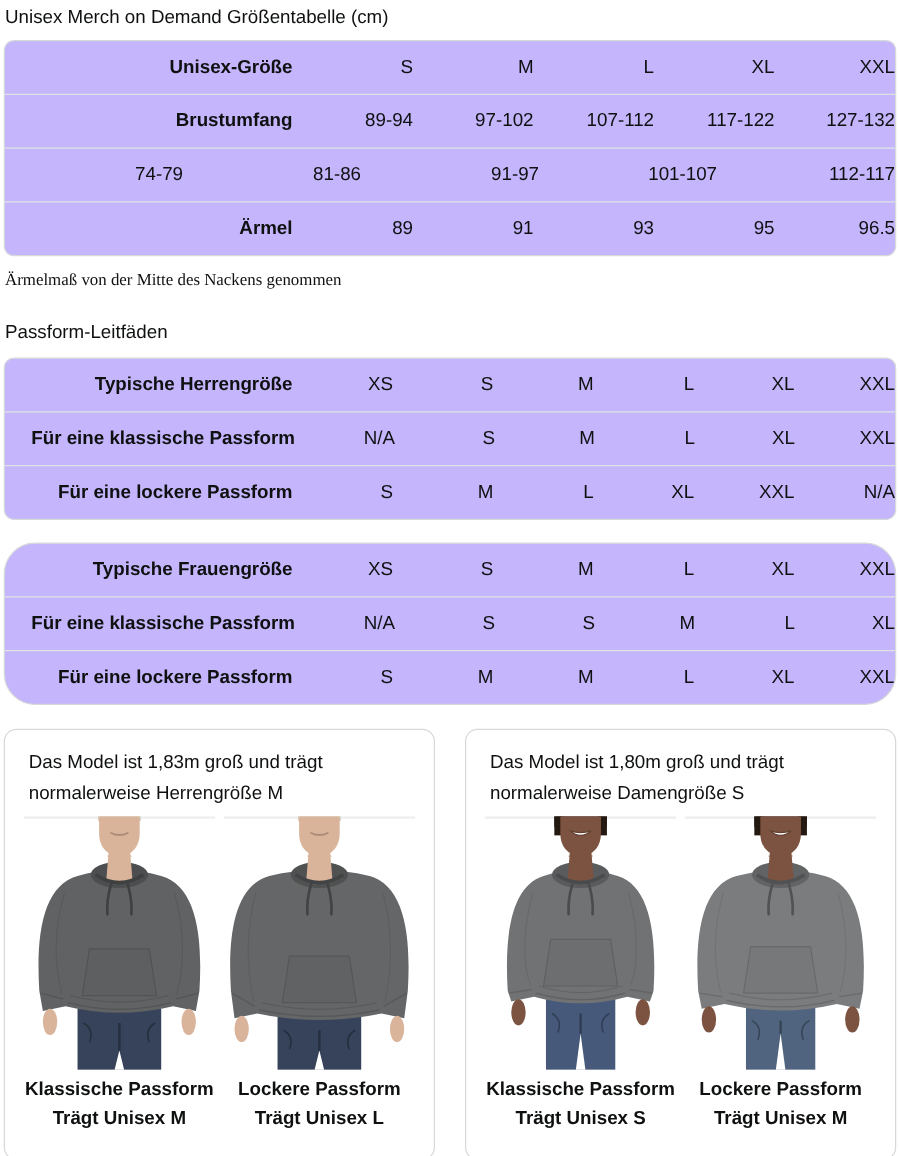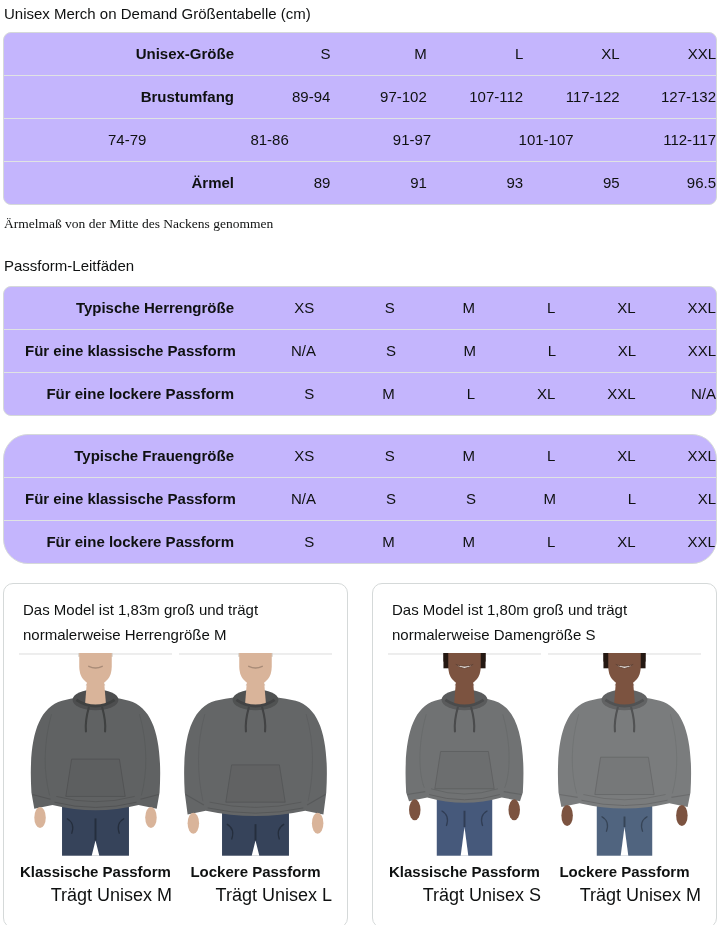--- a/index.html
+++ b/index.html
@@ -33,21 +33,21 @@
   .card{
     flex:1;border:1px solid #d5d9d9;border-radius:10px;
     padding:13px 15px 12px 15px;background:#fff;min-height:318px;
   }
   .card-heading{font-size:15px;font-weight:400;line-height:25px;margin:0 0 6px 4px;}
   .photos{display:flex;gap:7px;}
   .photo{flex:1;margin:0;text-align:center;min-width:0;}
   .svg-wrap{width:100%;}
   .svg-wrap svg{width:100%;height:auto;display:block;}
   .cap-bold{font-size:15px;font-weight:700;line-height:20px;margin-top:6px;}
-  .cap-reg{font-size:18px;font-weight:400;line-height:20px;margin-top:3px;text-align:right;}
+  .cap-reg{font-size:15px;font-weight:700;line-height:20px;margin-top:3px;}
 </style>
 </head>
 <body>
 
 <div class="page">
   <h1 class="page-title">Unisex Merch on Demand Größentabelle (cm)</h1>
 
   <div class="tbl" id="size-table">
       <div class="trow">
         <div class="cell label">Unisex-Größe</div>

